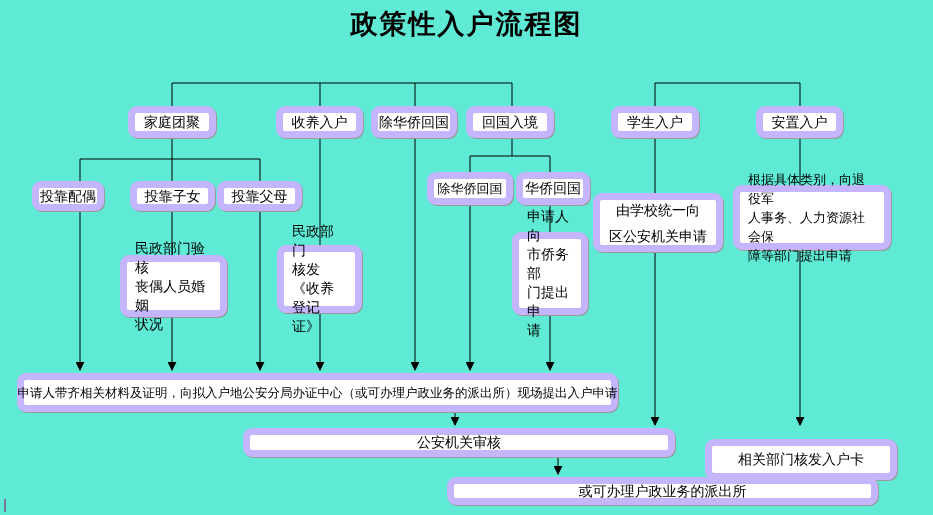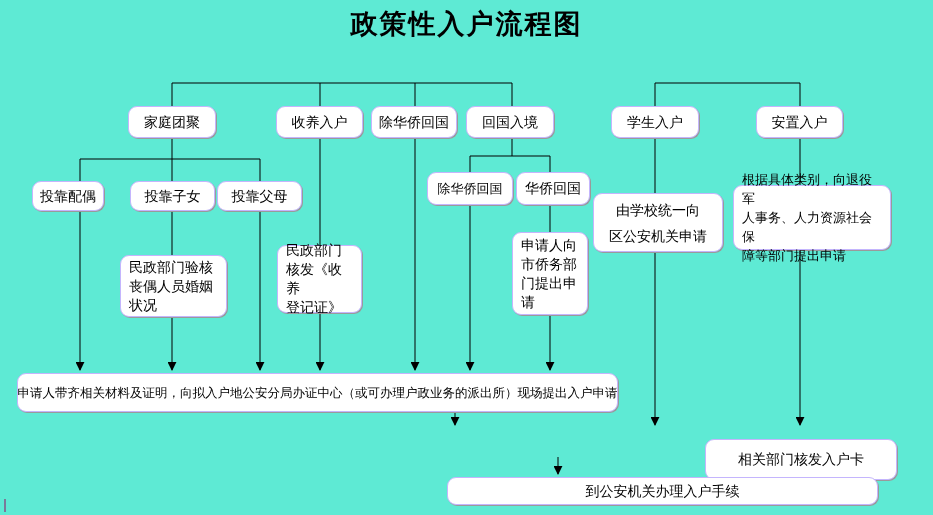--- a/index.html
+++ b/index.html
@@ -3,21 +3,21 @@
 <meta charset="utf-8">
 <style>
   html,body{margin:0;padding:0;background:#fff;}
   #stage{position:relative;width:933px;height:515px;background:#5eead4;overflow:hidden;
          font-family:"DejaVu Sans","Liberation Sans",sans-serif;color:#000;}
   #title{position:absolute;left:0;top:6px;width:933px;text-align:center;
          font-family:"DejaVu Serif","Liberation Serif",serif;
          font-size:27px;font-weight:bold;letter-spacing:2px;}
   #connectors{position:absolute;left:0;top:0;z-index:0;}
   .box{position:absolute;z-index:1;box-sizing:border-box;background:#fff;
-       border:1px solid #c4b5fd;border-radius:9px;
+       border:7px solid #c4b5fd;border-radius:9px;
        box-shadow:1px 1px 0 #9a9a9a;
        display:flex;align-items:center;justify-content:center;
        font-size:14px;line-height:19px;text-align:center;white-space:pre-line;}
   .left{justify-content:flex-start;text-align:left;padding:15px 8px;}
   .sp{line-height:26px;}
   .small{font-size:13px;}
   .wide{font-size:12.5px;white-space:nowrap;padding:0 16px;}
   #cursor-artifact{position:absolute;left:4px;top:499px;width:2px;height:13px;background:#7a7a9a;z-index:1;}
 </style>
 </head>
@@ -101,17 +101,18 @@
 市侨务部
 门提出申
 请</div>
   <div class="box sp" style="left:593px;top:193px;width:130px;height:59px">由学校统一向
 区公安机关申请</div>
   <div class="box left small" style="left:733px;top:185px;width:158px;height:65px">根据具体类别，向退役军
 人事务、人力资源社会保
 障等部门提出申请</div>
 
   <div class="box wide" style="left:17px;top:373px;width:601px;height:39px">申请人带齐相关材料及证明，向拟入户地公安分局办证中心（或可办理户政业务的派出所）现场提出入户申请</div>
+  <div class="box" style="left:243px;top:428px;width:432px;height:29px">公安机关审核</div>
   <div class="box" style="left:705px;top:439px;width:192px;height:41px">相关部门核发入户卡</div>
-  <div class="box" style="left:447px;top:477px;width:431px;height:28px">到公安机关办理入户手续</div>
+  <div class="box" style="left:447px;top:477px;width:431px;height:28px">或可办理户政业务的派出所</div>
 
   <div id="cursor-artifact"></div>
 </div>
 
 </body></html>

